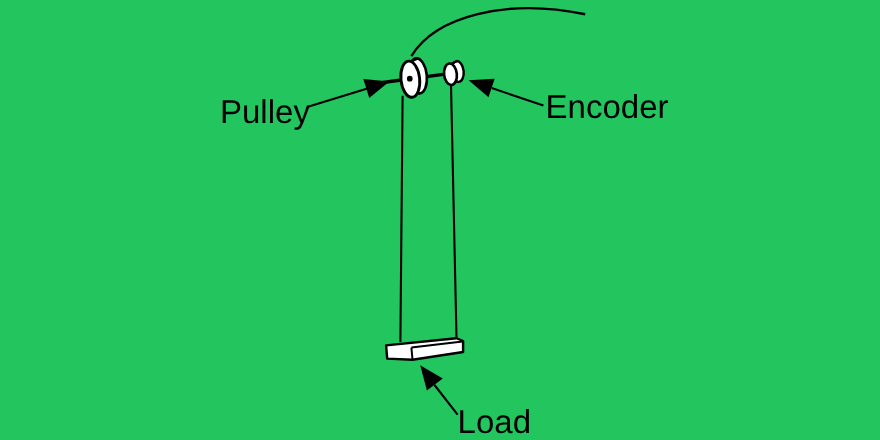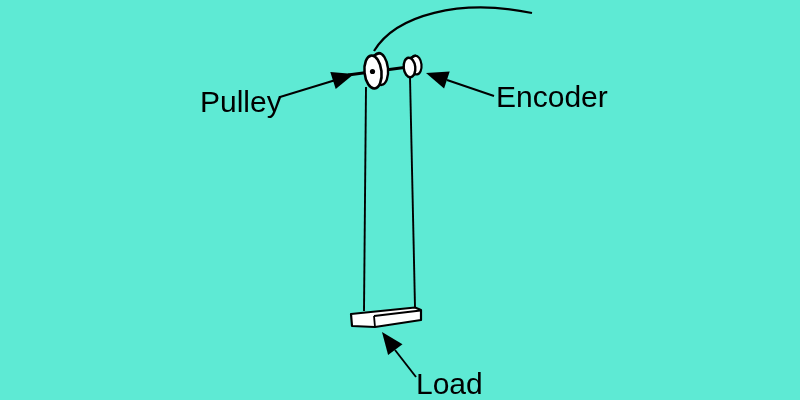--- a/index.html
+++ b/index.html
@@ -4,21 +4,21 @@
 <style>
   html, body {
     margin: 0;
     padding: 0;
     background: #ffffff;
   }
   .canvas {
     position: relative;
     width: 800px;
     height: 400px;
-    background: #5eead4;
+    background: #22c55e;
     overflow: hidden;
   }
   svg {
     display: block;
   }
   .diagram-label {
     font-family: "Liberation Sans", "DejaVu Sans", sans-serif;
     font-size: 30px;
     fill: #000000;
   }

